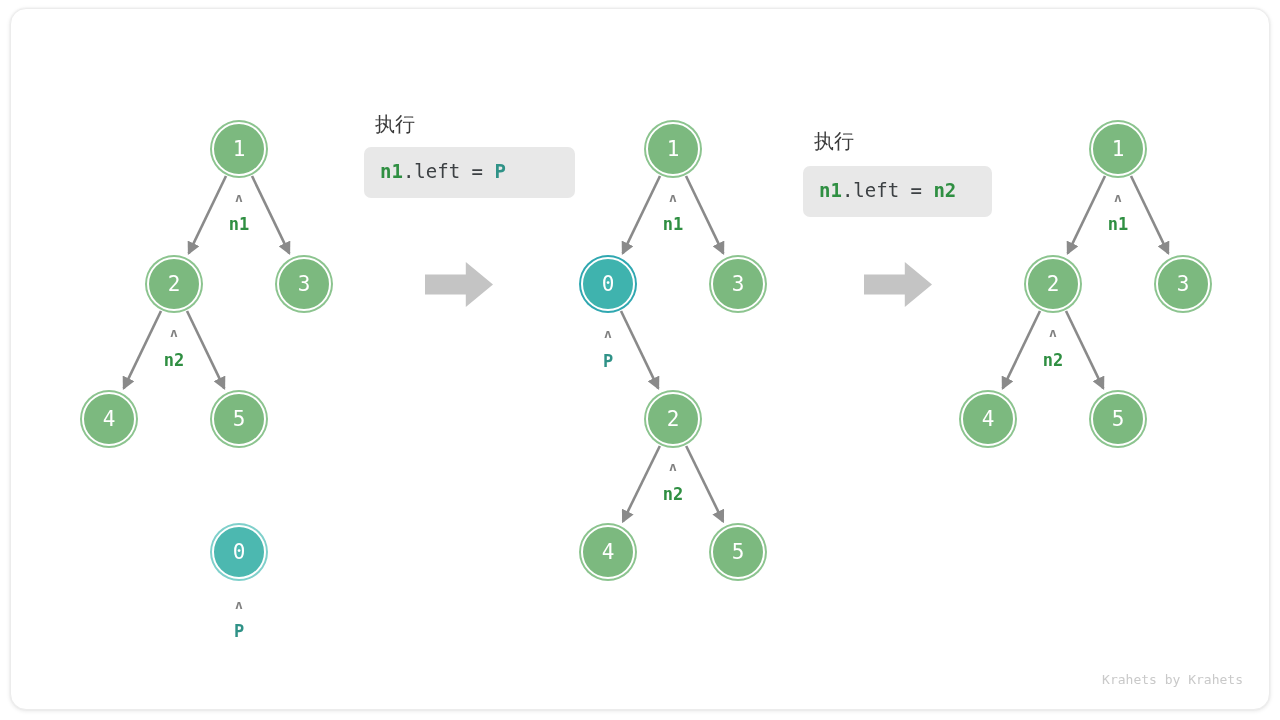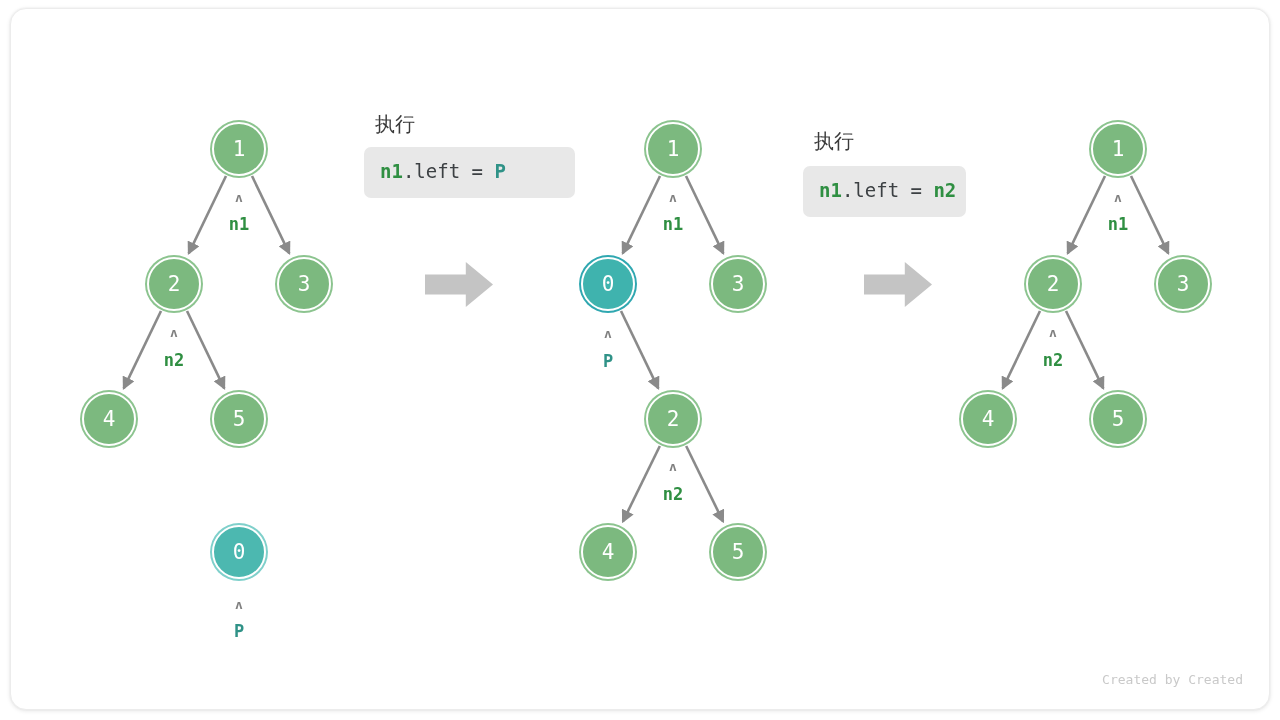--- a/index.html
+++ b/index.html
@@ -152,18 +152,18 @@
         <span class="val">4</span>
       </div>
       <div class="node green" style="left: 1107px; top: 410px;">
         <span class="val">5</span>
       </div>
       <div class="caret" style="left: 1107px; top: 188px;">ʌ</div>
       <div class="ptr-label n" style="left: 1107px; top: 215px;">n1</div>
       <div class="caret" style="left: 1042px; top: 323px;">ʌ</div>
       <div class="ptr-label n" style="left: 1042px; top: 351px;">n2</div>
       <div class="caption" style="left: 803px; top: 122px;">执行</div>
-      <div class="codebox" style="left: 792px; top: 157px; width: 163px;">
+      <div class="codebox" style="left: 792px; top: 157px; width: 189px;">
         <div class="codeline"><span class="tk-green">n1</span><span class="tk-plain">.left = </span><span class="tk-green">n2</span></div>
       </div>
     </div>
-  <div class="credit">Created by Created</div>
+  <div class="credit">Krahets by Krahets</div>
 </div>
 
 </body></html>

